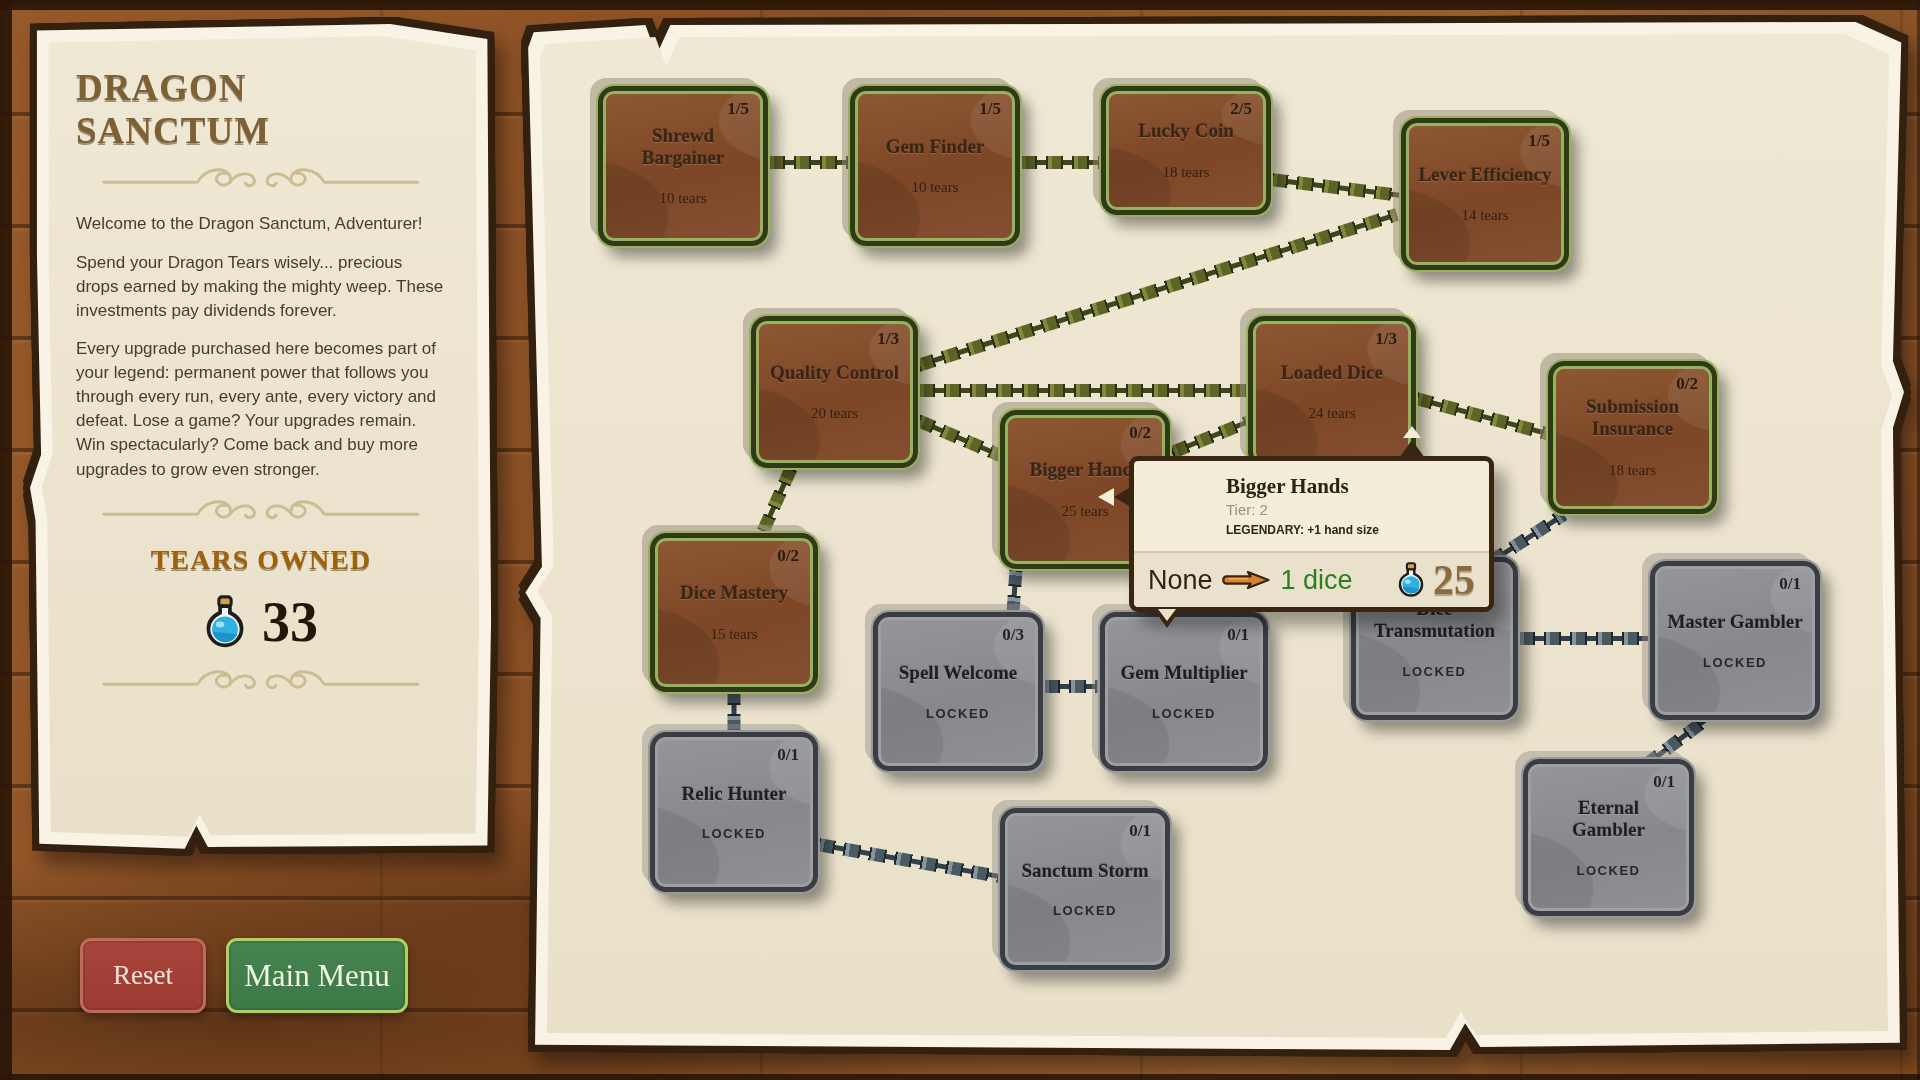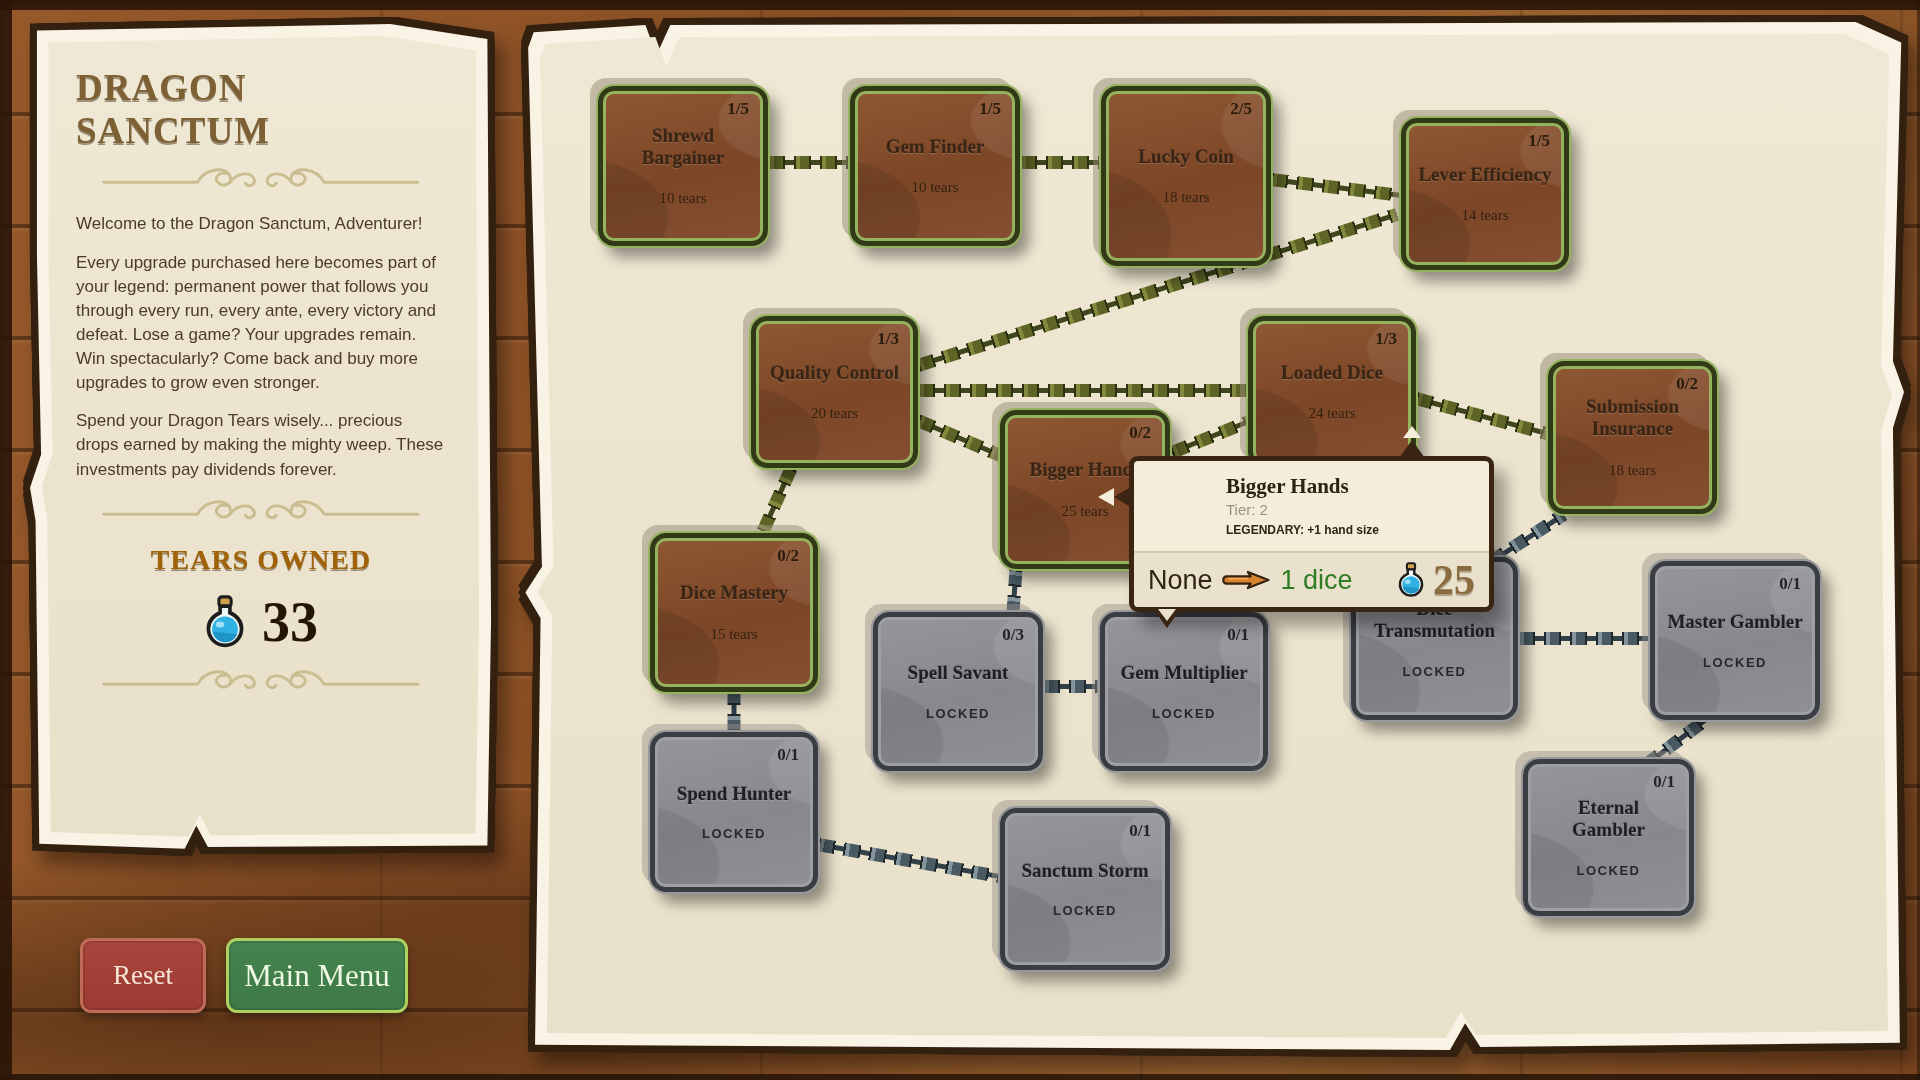--- a/index.html
+++ b/index.html
@@ -201,22 +201,22 @@
         <path d="M6 19 H102"></path>
           <path d="M238 19 H334"></path>
         <path d="M104 19 C112 4 134 2 138 13 C141 21 130 25 125 19 C121 14 127 8 133 10"></path>
         <path d="M138 19 C146 8 160 8 163 16 C165 22 157 25 154 20"></path>
         <path d="M202 19 C194 8 180 8 177 16 C175 22 183 25 186 20"></path>
         <path d="M236 19 C228 4 206 2 202 13 C199 21 210 25 215 19 C219 14 213 8 207 10"></path>
       </g>
     </svg>
 
     <p class="sb-p">Welcome to the Dragon Sanctum, Adventurer!</p>
+    <p class="sb-p">Spend your Dragon Tears wisely... precious drops earned by making the mighty weep. These investments pay dividends forever.</p>
     <p class="sb-p">Every upgrade purchased here becomes part of your legend: permanent power that follows you through every run, every ante, every victory and defeat. Lose a game? Your upgrades remain. Win spectacularly? Come back and buy more upgrades to grow even stronger.</p>
-    <p class="sb-p">Spend your Dragon Tears wisely... precious drops earned by making the mighty weep. These investments pay dividends forever.</p>
 
     <svg class="orn" viewBox="0 0 340 36">
       <g stroke="#cbbd92" stroke-width="3" fill="none" stroke-linecap="round">
         <path d="M6 19 H102"></path>
           <path d="M238 19 H334"></path>
         <path d="M104 19 C112 4 134 2 138 13 C141 21 130 25 125 19 C121 14 127 8 133 10"></path>
         <path d="M138 19 C146 8 160 8 163 16 C165 22 157 25 154 20"></path>
         <path d="M202 19 C194 8 180 8 177 16 C175 22 183 25 186 20"></path>
         <path d="M236 19 C228 4 206 2 202 13 C199 21 210 25 215 19 C219 14 213 8 207 10"></path>
       </g>
@@ -281,21 +281,21 @@
     <div class="node unlocked" style="left:74px;top:64px;width:170px;height:160px">
       <span class="n-badge">1/5</span>
       <span class="n-title">Shrewd Bargainer</span>
       <span class="n-cost">10 tears</span>
     </div>
     <div class="node unlocked" style="left:326px;top:64px;width:170px;height:160px">
       <span class="n-badge">1/5</span>
       <span class="n-title">Gem Finder</span>
       <span class="n-cost">10 tears</span>
     </div>
-    <div class="node unlocked" style="left:577px;top:64px;width:170px;height:180px">
+    <div class="node unlocked" style="left:577px;top:64px;width:170px;height:129px">
       <span class="n-badge">2/5</span>
       <span class="n-title">Lucky Coin</span>
       <span class="n-cost">18 tears</span>
     </div>
     <div class="node unlocked" style="left:877px;top:96px;width:168px;height:152px">
       <span class="n-badge">1/5</span>
       <span class="n-title">Lever Efficiency</span>
       <span class="n-cost">14 tears</span>
     </div>
     <div class="node unlocked" style="left:227px;top:294px;width:167px;height:152px">
@@ -318,41 +318,41 @@
       <span class="n-title">Bigger Hands</span>
       <span class="n-cost">25 tears</span>
     </div>
     <div class="node unlocked" style="left:126px;top:511px;width:168px;height:159px">
       <span class="n-badge">0/2</span>
       <span class="n-title">Dice Mastery</span>
       <span class="n-cost">15 tears</span>
     </div>
     <div class="node locked" style="left:349px;top:590px;width:170px;height:159px">
       <span class="n-badge">0/3</span>
-      <span class="n-title">Spell Savant</span>
+      <span class="n-title">Spell Welcome</span>
       <span class="n-cost lk">LOCKED</span>
     </div>
     <div class="node locked" style="left:576px;top:590px;width:168px;height:159px">
       <span class="n-badge">0/1</span>
       <span class="n-title">Gem Multiplier</span>
       <span class="n-cost lk">LOCKED</span>
     </div>
     <div class="node locked" style="left:827px;top:535px;width:167px;height:163px">
       <span class="n-badge"></span>
       <span class="n-title">Dice Transmutation</span>
       <span class="n-cost lk">LOCKED</span>
     </div>
     <div class="node locked" style="left:1126px;top:539px;width:170px;height:159px">
       <span class="n-badge">0/1</span>
       <span class="n-title">Master Gambler</span>
       <span class="n-cost lk">LOCKED</span>
     </div>
     <div class="node locked" style="left:126px;top:710px;width:168px;height:160px">
       <span class="n-badge">0/1</span>
-      <span class="n-title">Spend Hunter</span>
+      <span class="n-title">Relic Hunter</span>
       <span class="n-cost lk">LOCKED</span>
     </div>
     <div class="node locked" style="left:476px;top:786px;width:170px;height:162px">
       <span class="n-badge">0/1</span>
       <span class="n-title">Sanctum Storm</span>
       <span class="n-cost lk">LOCKED</span>
     </div>
     <div class="node locked" style="left:999px;top:737px;width:171px;height:157px">
       <span class="n-badge">0/1</span>
       <span class="n-title" style="max-width:84px">Eternal Gambler</span>

